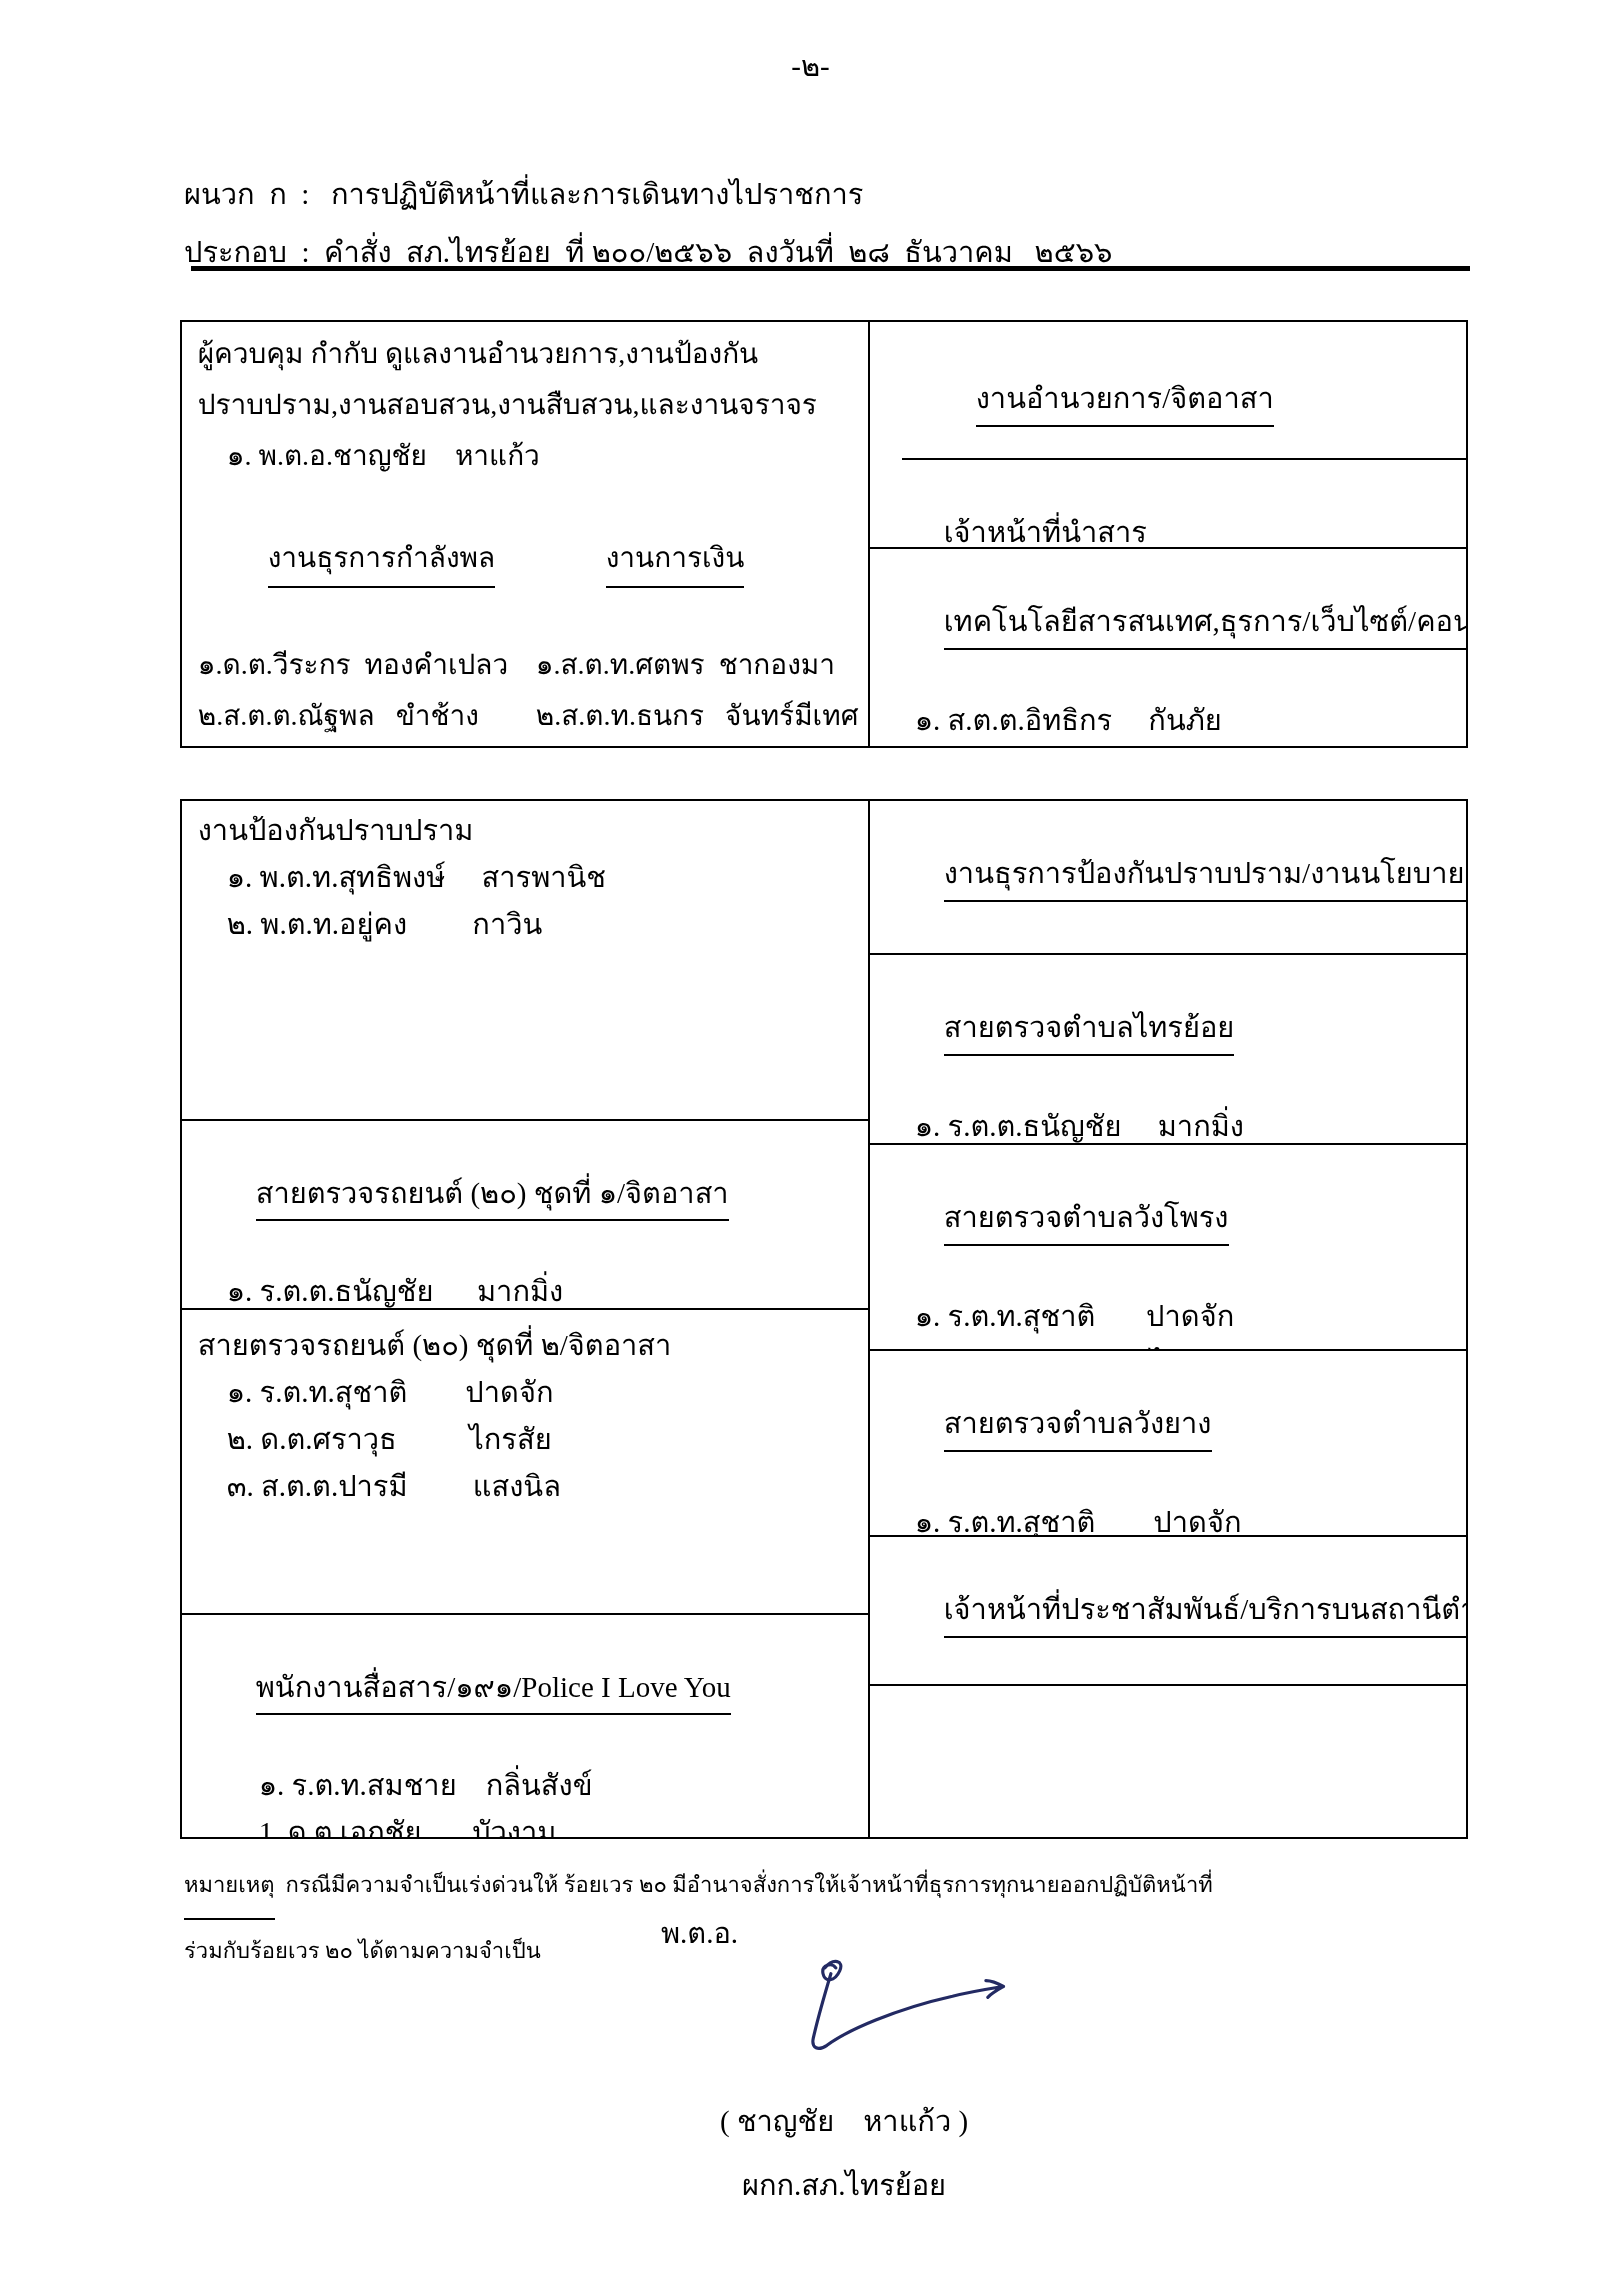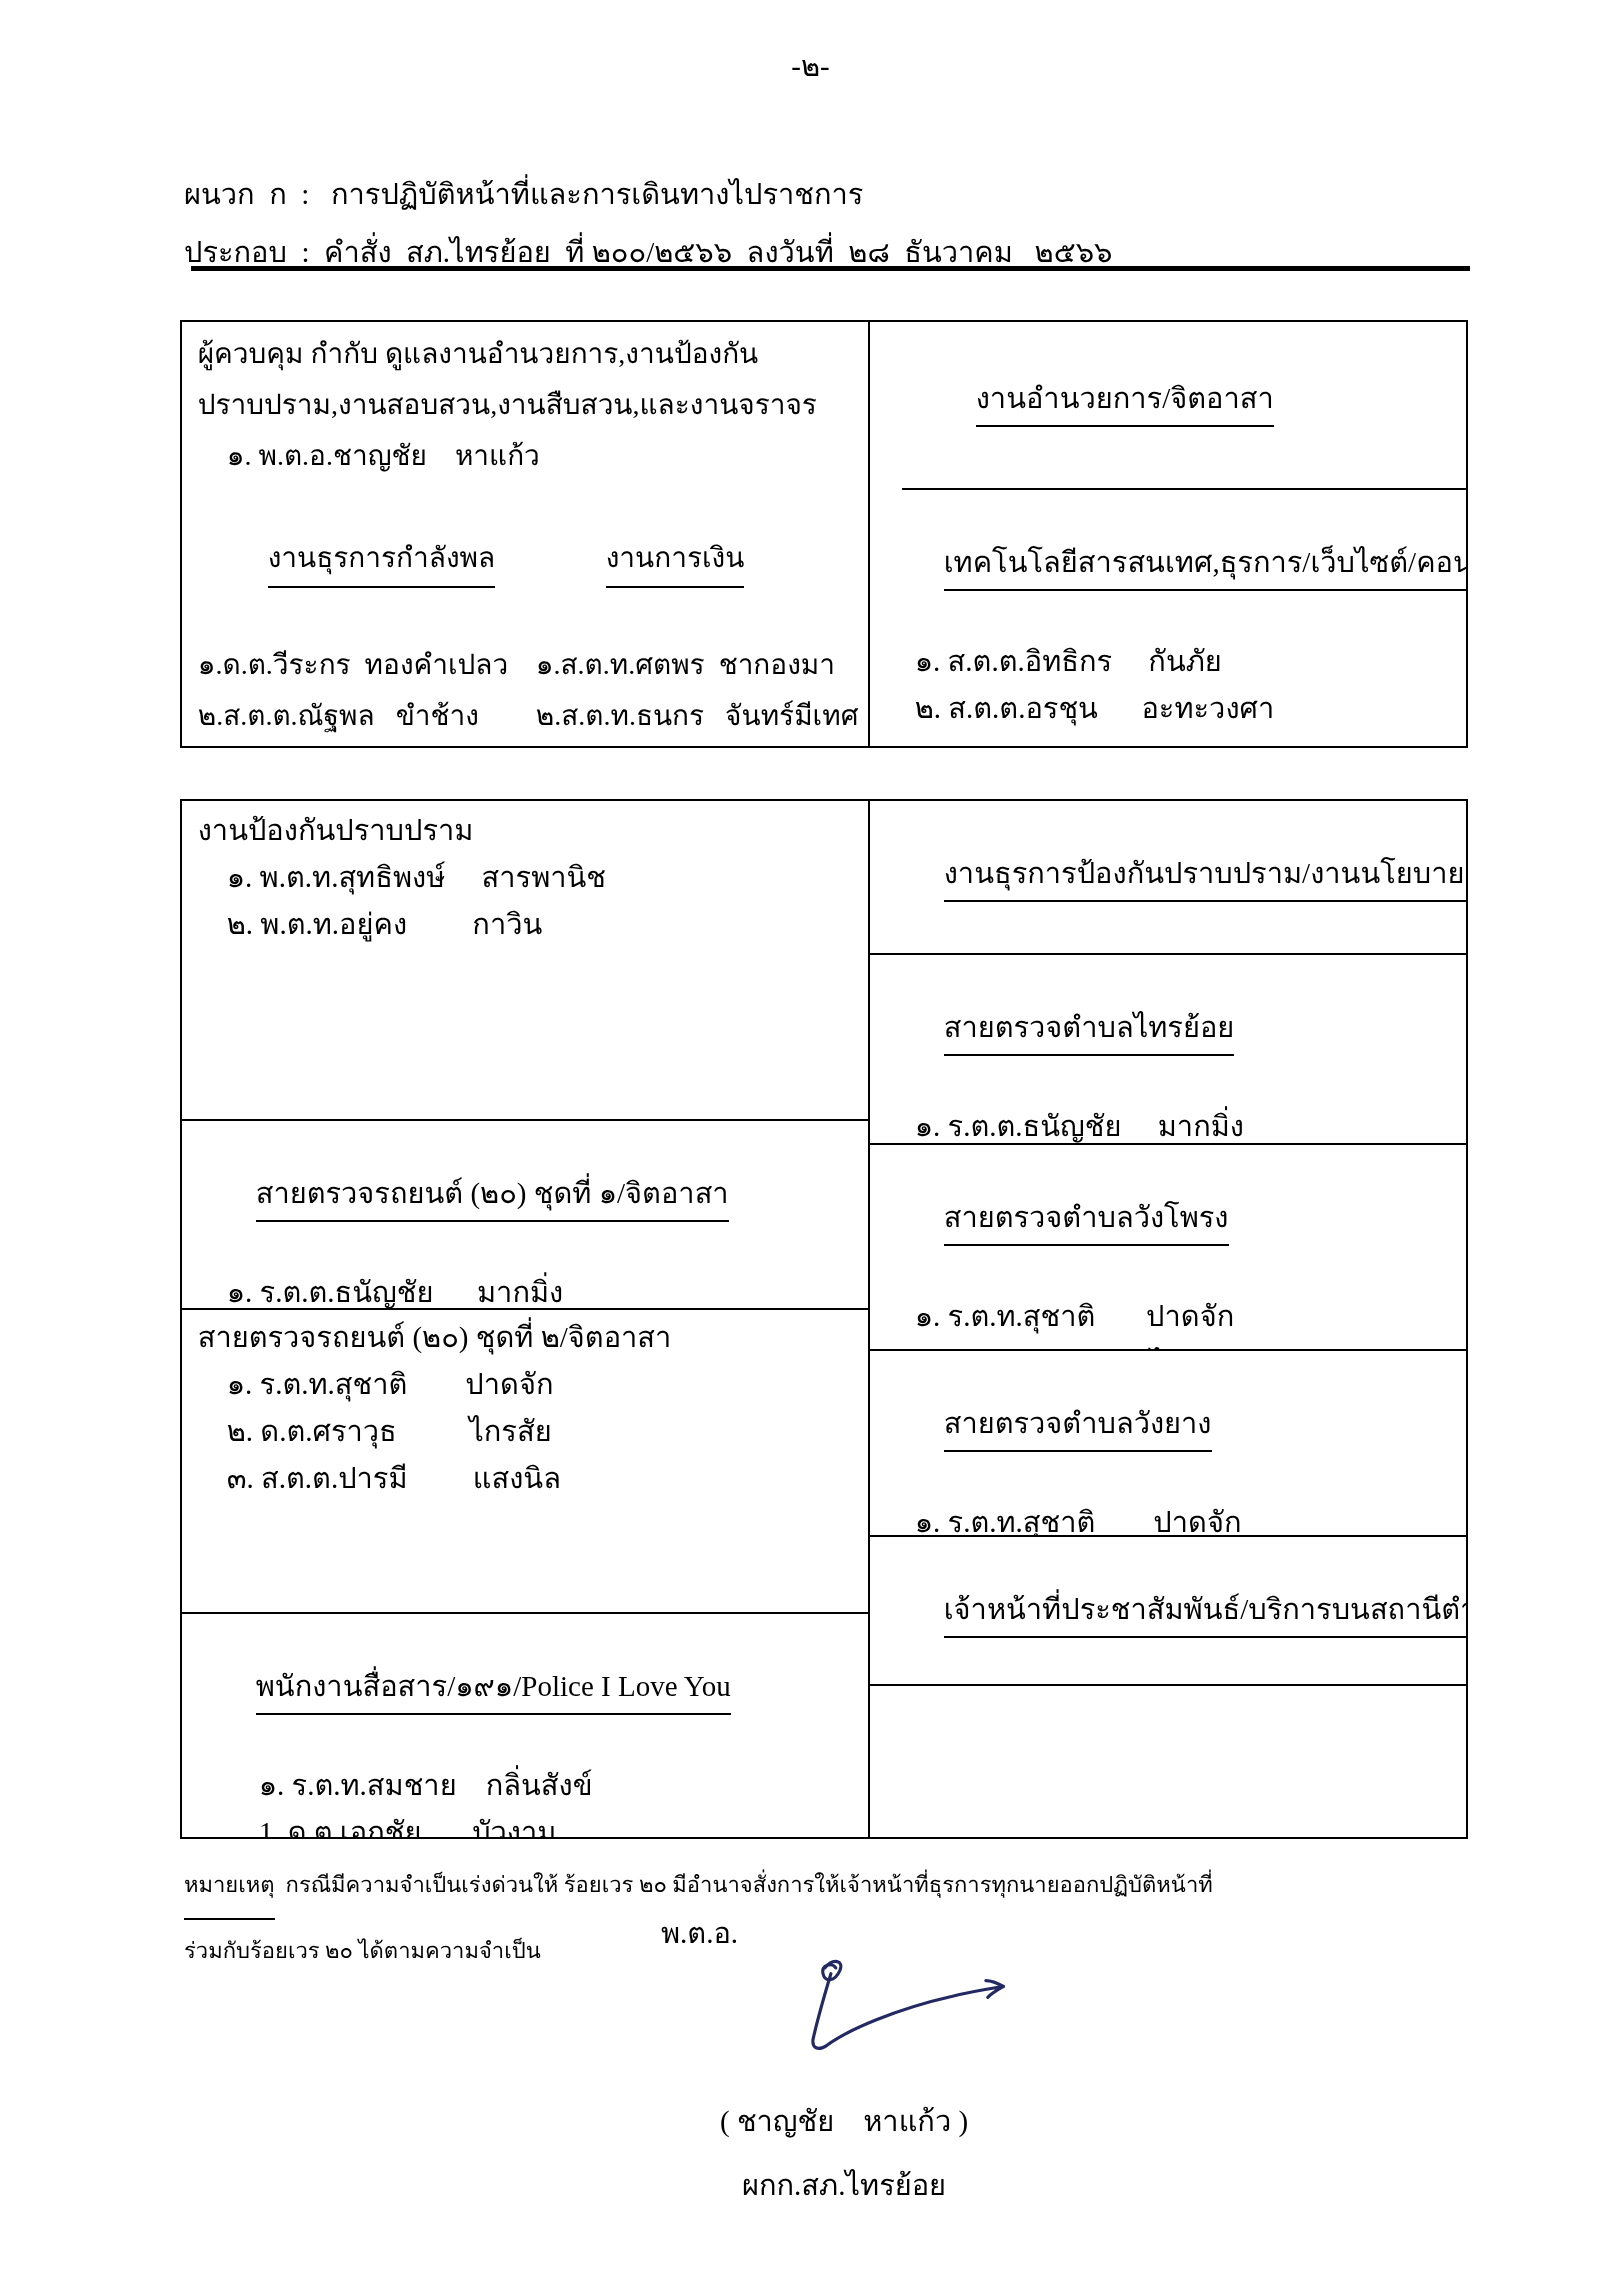--- a/index.html
+++ b/index.html
@@ -78,20 +78,26 @@
     </div>
   </div>
 
   <div class="col-right">
     <div class="cell bb" style="height:168px;margin-left:32px;">
       <div class="ln2">
         <span class="uh">งานอำนวยการ/จิตอาสา</span>
       </div>
 
     </div>
+    <div class="cell bb" style="height:108px;padding-top:2px;">
+      <div class="ln2">
+        <span class="uh">เจ้าหน้าที่นำสาร</span>
+      </div>
+
+    </div>
     <div class="cell grow" style="padding-top:2px;">
       <div class="ln2">
         <span class="uh">เทคโนโลยีสารสนเทศ,ธุรการ/เว็บไซต์/คอนเฟอเรนซ์</span>
       </div>
       <div class="ln2 ind">๑. ส.ต.ต.อิทธิกร     กันภัย</div>
       <div class="ln2 ind">๒. ส.ต.ต.อรชุน      อะทะวงศา</div>
     </div>
   </div>
 </div>
 
@@ -107,21 +113,21 @@
       <div class="ln2 ind">๑. พ.ต.ท.สุทธิพงษ์     สารพานิช</div>
       <div class="ln2 ind">๒. พ.ต.ท.อยู่คง         กาวิน</div>
     </div>
     <div class="cell bb" style="height:206px;padding-top:2px;">
       <div class="ln2">
         <span class="uh">สายตรวจรถยนต์ (๒๐) ชุดที่ ๑/จิตอาสา</span>
       </div>
       <div class="ln2 ind">๑. ร.ต.ต.ธนัญชัย      มากมิ่ง</div>
 
     </div>
-    <div class="cell bb" style="height:330px;padding-top:4px;">
+    <div class="cell bb" style="height:330px;padding-top:12px;">
       <div class="ln2">สายตรวจรถยนต์ (๒๐) ชุดที่ ๒/จิตอาสา</div>
       <div class="ln2 ind">๑. ร.ต.ท.สุชาติ        ปาดจัก</div>
       <div class="ln2 ind">๒. ด.ต.ศราวุธ          ไกรสัย</div>
       <div class="ln2 ind">๓. ส.ต.ต.ปารมี         แสงนิล</div>
     </div>
     <div class="cell grow" style="padding-top:2px;">
       <div class="ln2">
         <span class="uh">พนักงานสื่อสาร/๑๙๑/Police I Love You</span>
       </div>
       <div class="ln2 ind2">๑. ร.ต.ท.สมชาย    กลิ่นสังข์</div>

